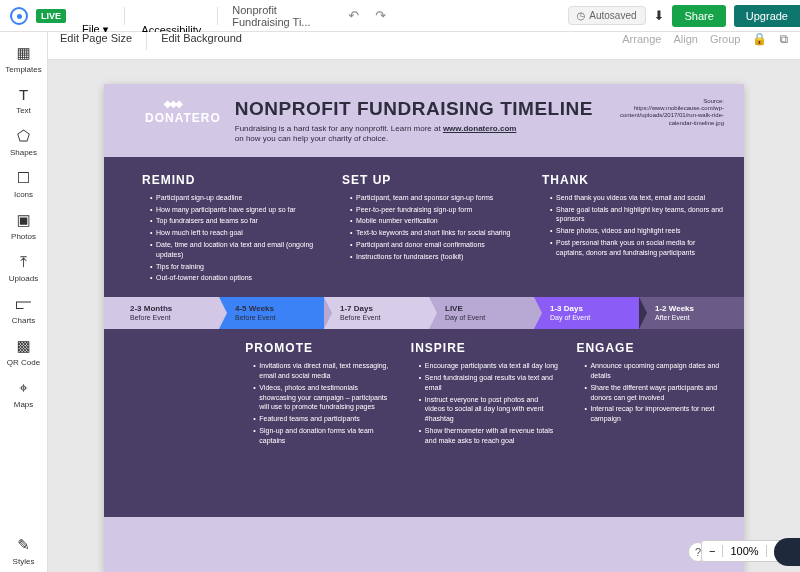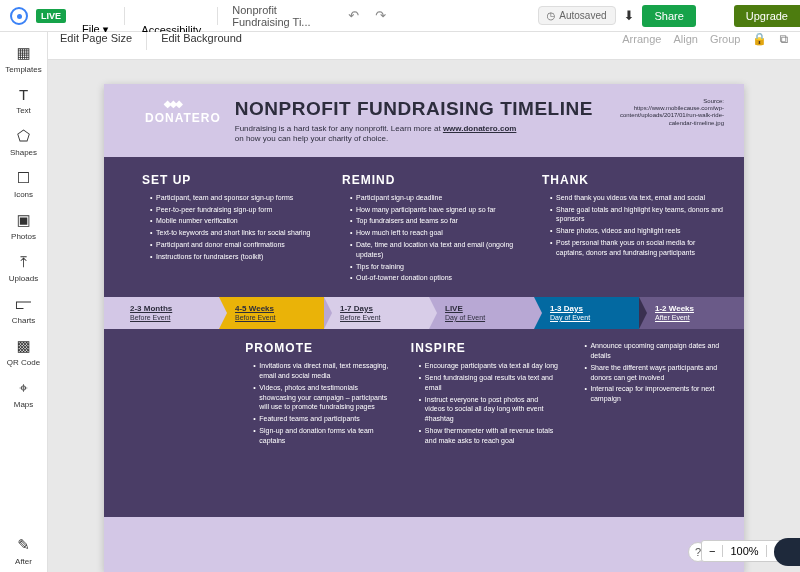--- a/index.html
+++ b/index.html
@@ -10,21 +10,21 @@
 .logo-circle { width: 18px; height: 18px; border: 2px solid #3b82f6; border-radius: 50%; position: relative; }
 .logo-circle::after { content: ''; position: absolute; width: 5px; height: 5px; background: #3b82f6; border-radius: 50%; top: 5px; left: 5px; }
 .beta-badge { background: #16a34a; color: #fff; font-size: 9px; font-weight: 700; padding: 2px 5px; border-radius: 2px; }
 .menu-item { padding: 4px 8px; cursor: pointer; margin-top: 28px; }
 .divider-v { width: 1px; height: 18px; background: #e0e0e0; }
 .doc-title { width: 110px; padding: 3px 6px; font-size: 11px; color: #555; cursor: text; }
 .undo-redo { color: #888; padding: 0 4px; cursor: pointer; font-size: 13px; }
 .autosaved { margin-left: auto; background: #f3f3f3; border: 1px solid #ddd; border-radius: 4px; padding: 3px 8px; display: flex; align-items: center; gap: 4px; font-size: 10px; color: #666; }
 .dl-icon { font-size: 13px; color: #333; cursor: pointer; }
 .share-btn { background: #16a34a; color: #fff; border: none; padding: 5px 12px; border-radius: 3px; font-size: 11px; cursor: pointer; }
-.upgrade-btn { background: #4d7c0f; color: #fff; border: none; padding: 5px 12px; border-radius: 3px 0 0 3px; font-size: 11px; cursor: pointer; margin-right: -10px; margin-left: 30px; }
+.upgrade-btn { background: #0f766e; color: #fff; border: none; padding: 5px 12px; border-radius: 3px 0 0 3px; font-size: 11px; cursor: pointer; margin-right: -10px; }
 
 
 .sidebar { position: absolute; left: 0; top: 32px; bottom: 0; width: 48px; background: #fff; border-right: 1px solid #e0e0e0; display: flex; flex-direction: column; align-items: center; padding-top: 6px; }
 .side-item { display: flex; flex-direction: column; align-items: center; padding: 6px 2px; cursor: pointer; width: 100%; font-size: 8px; color: #333; gap: 3px; }
 .side-item .icon { font-size: 15px; }
 .side-spacer { flex: 1; }
 
 
 .toolbar2 { position: absolute; left: 48px; right: 0; top: 32px; height: 28px; background: #fff; border-bottom: 1px solid #e0e0e0; display: flex; align-items: flex-start; padding: 0 12px; gap: 14px; font-size: 11px; color: #333; }
 .toolbar2 .right { margin-left: auto; display: flex; gap: 12px; color: #aaa; align-items: center; }
@@ -52,29 +52,29 @@
 .col ul { list-style: none; font-size: 7px; line-height: 1.4; padding-left: 8px; }
 .col ul li { position: relative; margin-bottom: 2px; padding-left: 6px; }
 .col ul li::before { content: '•'; position: absolute; left: 0; }
 
 .top-cols { display: flex; gap: 18px; }
 .top-cols .col { flex: 1; }
 .top-cols .col:first-child { margin-left: 18px; }
 
 
 .timeline-row { display: flex; margin: 12px -20px 12px -20px; height: 32px; position: relative; }
-.arrow { position: relative; flex: 1; display: flex; flex-direction: column; justify-content: center; padding-left: 16px; font-size: 7px; line-height: 1.1; color: #2d2d3d; text-decoration: underline; }
+.arrow { position: relative; flex: 1; display: flex; flex-direction: column; justify-content: center; padding-left: 16px; font-size: 7px; line-height: 1.1; color: #2d2d3d; }
 .arrow .t1 { font-weight: 700; font-size: 8px; }
 .arrow.dark { color: #fff; }
 .arrow::after { content: ''; position: absolute; right: -8px; top: 0; border-top: 16px solid transparent; border-bottom: 16px solid transparent; border-left: 8px solid; z-index: 2; }
 .a1 { background: #d3c7e6; } .a1::after { border-left-color: #d3c7e6; }
-.a2 { background: #eab308; } .a2::after { border-left-color: #b8a8d4; }
+.a2 { background: #3b82f6; } .a2::after { border-left-color: #b8a8d4; }
 .a3 { background: #d8cde8; } .a3::after { border-left-color: #d8cde8; }
 .a4 { background: #b8a8d4; } .a4::after { border-left-color: #b8a8d4; }
-.a5 { background: #0369a1; } .a5::after { border-left-color: #3a3050; }
+.a5 { background: #8b5cf6; } .a5::after { border-left-color: #3a3050; }
 .a6 { background: #6a5a88; } .a6::after { display: none; }
 .arrow:first-child { padding-left: 26px; }
 
 .bottom-cols { display: flex; gap: 18px; }
 .bottom-cols .col { flex: 1; }
 .bottom-cols .spacer { flex: 0.7; }
 
 
 .zoom-ctrl { position: absolute; bottom: 10px; right: 12px; background: #fff; border: 1px solid #ccc; border-radius: 3px; display: flex; align-items: center; font-size: 11px; height: 22px; }
 .zoom-ctrl span { padding: 0 7px; cursor: pointer; border-right: 1px solid #ccc; }
@@ -137,21 +137,21 @@
       <span class="icon">▩</span>
       <span>QR Code</span>
     </div>
   <div class="side-item">
       <span class="icon">⌖</span>
       <span>Maps</span>
     </div>
   <div class="side-spacer"></div>
   <div class="side-item">
       <span class="icon">✎</span>
-      <span>After</span>
+      <span>Styles</span>
     </div>
 </div>
 
 <div class="toolbar2">
   <span>Edit Page Size</span>
   <div class="divider-v"></div>
   <span>Edit Background</span>
   <div class="right">
     <span>Arrange</span>
     <span>Align</span>
@@ -175,43 +175,43 @@
         </div>
       </div>
       <div class="doc-source">
         <span>Source:</span><br><span>https://www.mobilecause.com/wp-content/uploads/2017/01/run-walk-ride-calendar-timeline.jpg</span>
       </div>
     </div>
 
     <div class="doc-body">
       <div class="top-cols">
         <div class="col">
-          <div class="col-title">SET UP</div>
-          <ul>
-              <li>Participant, team and sponsor sign-up forms</li>
-              <li>Peer-to-peer fundraising sign-up form</li>
-              <li>Mobile number verification</li>
-              <li>Text-to keywords and short links for social sharing</li>
-              <li>Participant and donor email confirmations</li>
-              <li>Instructions for fundraisers (toolkit)</li>
-            </ul>
-        </div>
-        <div class="col">
           <div class="col-title">REMIND</div>
           <ul>
               <li>Participant sign-up deadline</li>
               <li>How many participants have signed up so far</li>
               <li>Top fundraisers and teams so far</li>
               <li>How much left to reach goal</li>
               <li>Date, time and location via text and email (ongoing updates)</li>
               <li>Tips for training</li>
               <li>Out-of-towner donation options</li>
             </ul>
         </div>
         <div class="col">
+          <div class="col-title">SET UP</div>
+          <ul>
+              <li>Participant, team and sponsor sign-up forms</li>
+              <li>Peer-to-peer fundraising sign-up form</li>
+              <li>Mobile number verification</li>
+              <li>Text-to keywords and short links for social sharing</li>
+              <li>Participant and donor email confirmations</li>
+              <li>Instructions for fundraisers (toolkit)</li>
+            </ul>
+        </div>
+        <div class="col">
           <div class="col-title">THANK</div>
           <ul>
               <li>Send thank you videos via text, email and social</li>
               <li>Share goal totals and highlight key teams, donors and sponsors</li>
               <li>Share photos, videos and highlight reels</li>
               <li>Post personal thank yous on social media for captains, donors and fundraising participants</li>
             </ul>
         </div>
       </div>
 
@@ -256,20 +256,21 @@
         <div class="col">
           <div class="col-title">INSPIRE</div>
           <ul>
               <li>Encourage participants via text all day long</li>
               <li>Send fundraising goal results via text and email</li>
               <li>Instruct everyone to post photos and videos to social all day long with event #hashtag</li>
               <li>Show thermometer with all revenue totals and make asks to reach goal</li>
             </ul>
         </div>
         <div class="col">
+          <div class="col-title">ENGAGE</div>
           <ul>
               <li>Announce upcoming campaign dates and details</li>
               <li>Share the different ways participants and donors can get involved</li>
               <li>Internal recap for improvements for next campaign</li>
             </ul>
         </div>
       </div>
     </div>
   </div>
 

